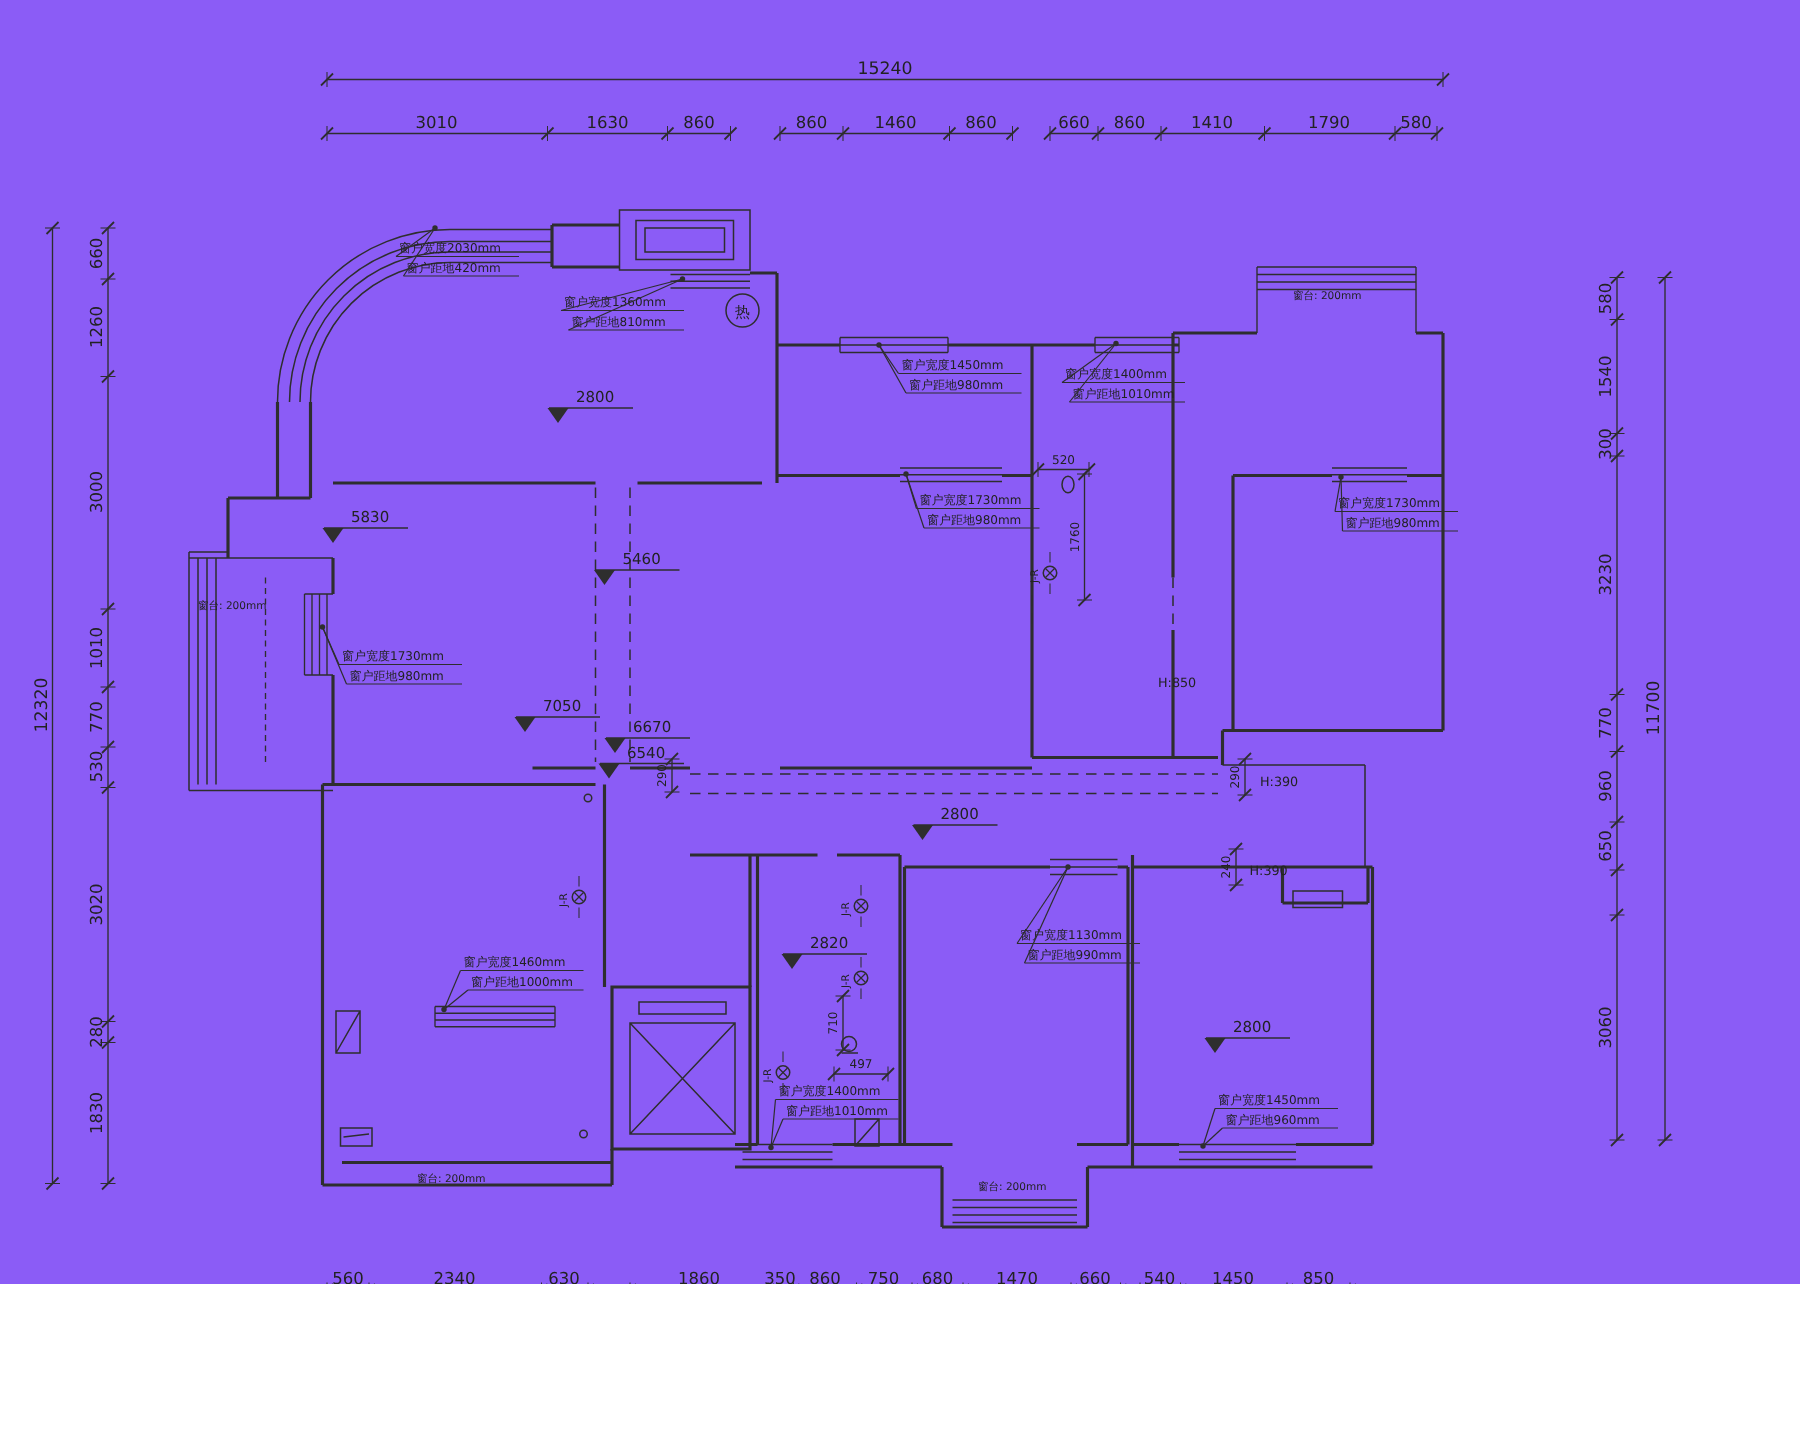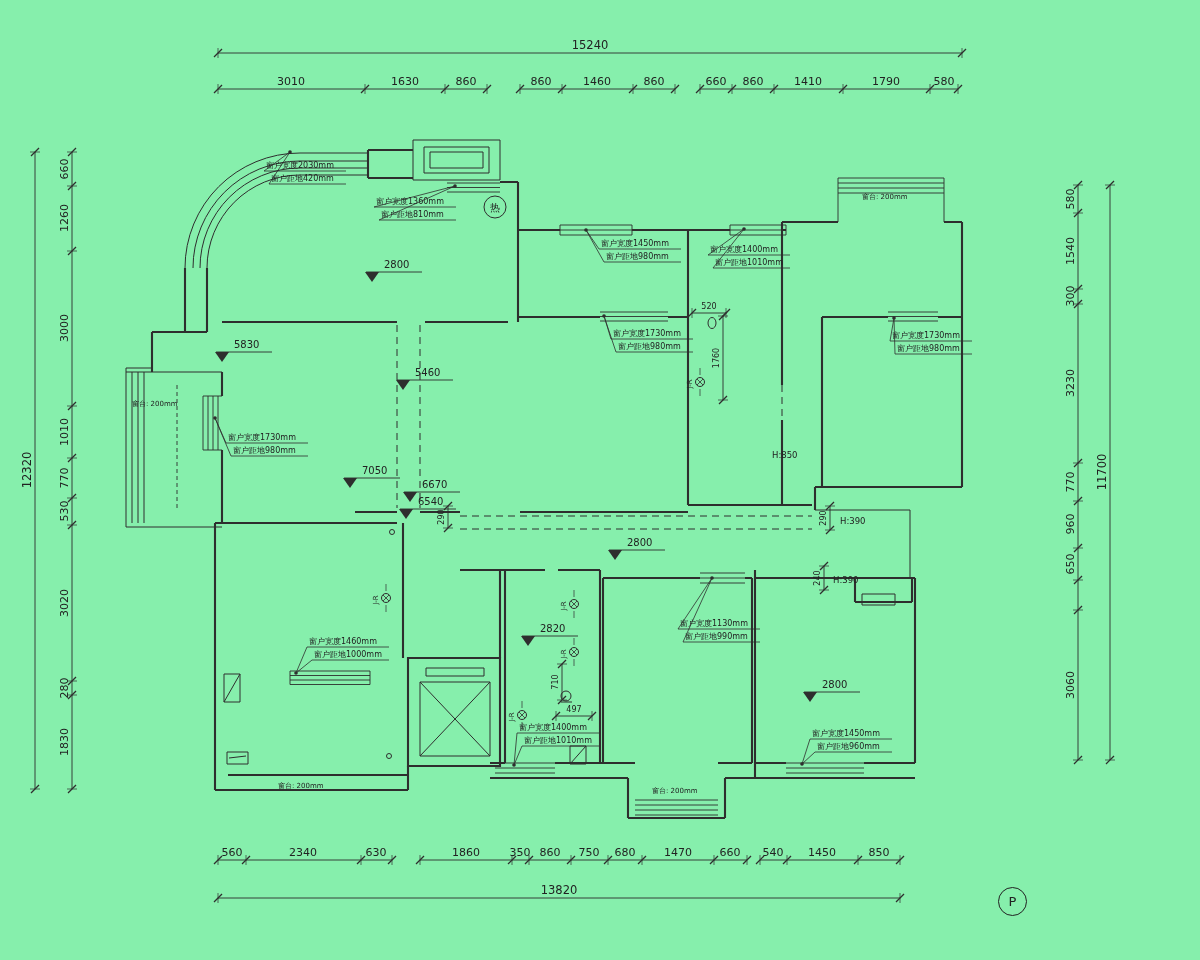--- a/index.html
+++ b/index.html
@@ -1,16 +1,16 @@
 <!DOCTYPE html>
 <html><head>
 <meta charset="utf-8">
 <style>
   html,body{margin:0;padding:0;background:#fff;}
-  #stage{position:relative;width:1200px;height:960px;background:#86efac;overflow:hidden;
+  #stage{position:relative;width:1200px;height:856px;background:#8b5cf6;overflow:hidden;
          font-family:"DejaVu Sans",sans-serif;}
   svg{position:absolute;left:0;top:0;}
   svg text{font-family:"DejaVu Sans",sans-serif;fill:#222;}
   .w2{stroke:#2e2e2e;stroke-width:2.1;fill:none;}
   .w1{stroke:#2e2e2e;stroke-width:1;fill:none;}
   .wt{stroke:#2e2e2e;stroke-width:0.9;fill:none;}
   .dash{stroke:#2e2e2e;stroke-width:1;fill:none;stroke-dasharray:7 5;}
   .dash2{stroke:#2e2e2e;stroke-width:0.9;fill:none;stroke-dasharray:4 3;}
   .titleblock{position:absolute;left:998px;top:884px;width:195px;display:flex;align-items:flex-start;color:#222;}
   .tb-circle{width:27px;height:27px;border:1.3px solid #222;border-radius:50%;display:flex;

